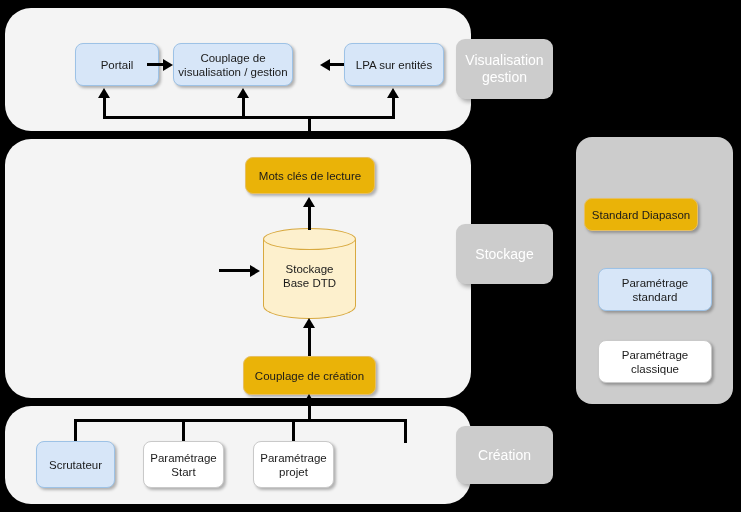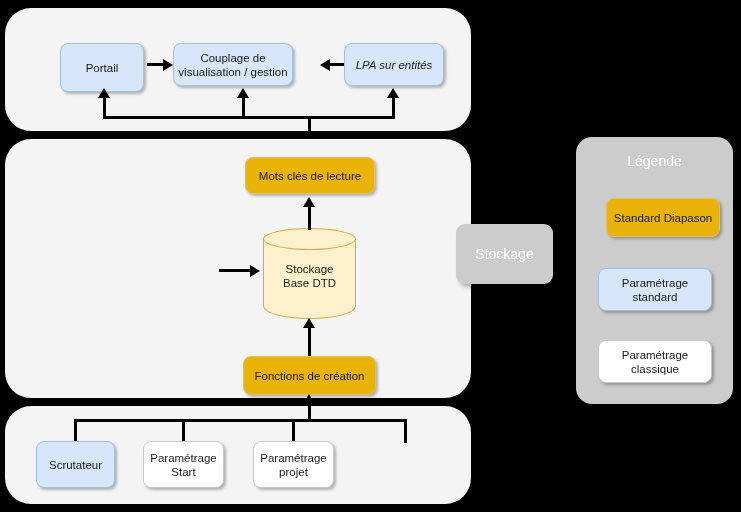--- a/index.html
+++ b/index.html
@@ -94,49 +94,53 @@
     text-align:center;color:#ffffff;font-size:14px;
   }
 </style>
 </head>
 <body>
 
 <div id="stage">
 
   <div class="panel" style="left:5px;top:8px;width:466px;height:123px;"></div>
 
-  <div class="node blue" style="left:60px;top:43px;width:84px;height:49px;">
+  <div class="node blue" style="left:75px;top:43px;width:84px;height:43px;">
     <span style="white-space:pre-line;">Portail</span>
   </div>
 
   <div class="node blue" style="left:173px;top:43px;width:120px;height:43px;">
     <span style="white-space:pre-line;">Couplage de
 visualisation / gestion</span>
   </div>
 
-  <div class="node blue" style="left:344px;top:43px;width:100px;height:43px;font-style:italic;">
+  <div class="node blue" style="left:344px;top:43px;width:100px;height:43px;">
     <span style="white-space:pre-line;">LPA sur entités</span>
   </div>
 
   <div class="ln h" style="left:147px;top:63px;width:17px;"></div>
   <div class="arr right" style="left:163px;top:58.5px;"></div>
 
   <div class="ln h" style="left:330px;top:63px;width:14px;"></div>
   <div class="arr left" style="left:320px;top:58.5px;"></div>
 
   <div class="ln h" style="left:103px;top:116px;width:292px;"></div>
   <div class="ln v" style="left:103px;top:97px;height:20px;"></div>
   <div class="arr up" style="left:98px;top:88px;"></div>
   <div class="ln v" style="left:242px;top:97px;height:20px;"></div>
   <div class="arr up" style="left:237px;top:88px;"></div>
   <div class="ln v" style="left:392px;top:97px;height:20px;"></div>
   <div class="arr up" style="left:387px;top:88px;"></div>
 
   <div class="ln v" style="left:308px;top:116px;height:41px;"></div>
 
+  <div class="sect-tag" style="left:456px;top:39px;width:97px;height:60px;">
+    <span style="white-space:pre-line;">Visualisation
+gestion</span>
+  </div>
 
   <div class="panel" style="left:5px;top:139px;width:466px;height:259px;"></div>
 
   <div class="node yellow" style="left:245px;top:157px;width:130px;height:37px;">
     <span style="white-space:pre-line;">Mots clés de lecture</span>
   </div>
 
 
   <div class="ln h" style="left:219px;top:269px;width:32px;"></div>
   <div class="arr right" style="left:250px;top:264.5px;"></div>
@@ -148,21 +152,21 @@
 Base DTD</div>
   </div>
 
   <div class="ln v" style="left:308px;top:206px;height:24px;"></div>
   <div class="arr up" style="left:303px;top:197px;"></div>
 
   <div class="ln v" style="left:308px;top:327px;height:29px;"></div>
   <div class="arr up" style="left:303px;top:318px;"></div>
 
   <div class="node yellow" style="left:243px;top:356px;width:133px;height:39px;">
-    <span style="white-space:pre-line;">Fonctions de création</span>
+    <span style="white-space:pre-line;">Couplage de création</span>
   </div>
 
   <div class="sect-tag" style="left:456px;top:224px;width:97px;height:60px;">
     <span style="white-space:pre-line;">Stockage</span>
   </div>
 
   <div class="panel" style="left:5px;top:406px;width:466px;height:98px;"></div>
 
   <div class="ln v" style="left:308px;top:404px;height:17px;"></div>
   <div class="arr up" style="left:303px;top:394px;"></div>
@@ -181,25 +185,27 @@
     <span style="white-space:pre-line;">Paramétrage
 Start</span>
   </div>
 
   <div class="node white" style="left:253px;top:441px;width:81px;height:47px;">
     <span style="white-space:pre-line;">Paramétrage
 projet</span>
   </div>
 
 
+  <div class="sect-tag" style="left:456px;top:426px;width:97px;height:58px;">
+    <span style="white-space:pre-line;">Création</span>
+  </div>
 
   <div id="legend-panel" style="left:576px;top:137px;width:157px;height:267px;">
-    <div id="legend-title">Légende</div>
-
-    <div class="node yellow" style="left:30px;top:61px;width:114px;height:39px;">
+
+    <div class="node yellow" style="left:8px;top:61px;width:114px;height:33px;">
       <span style="white-space:pre-line;">Standard Diapason</span>
     </div>
 
     <div class="node blue" style="left:22px;top:131px;width:114px;height:43px;">
       <span style="white-space:pre-line;">Paramétrage
 standard</span>
     </div>
 
     <div class="node white" style="left:22px;top:203px;width:114px;height:43px;">
       <span style="white-space:pre-line;">Paramétrage

